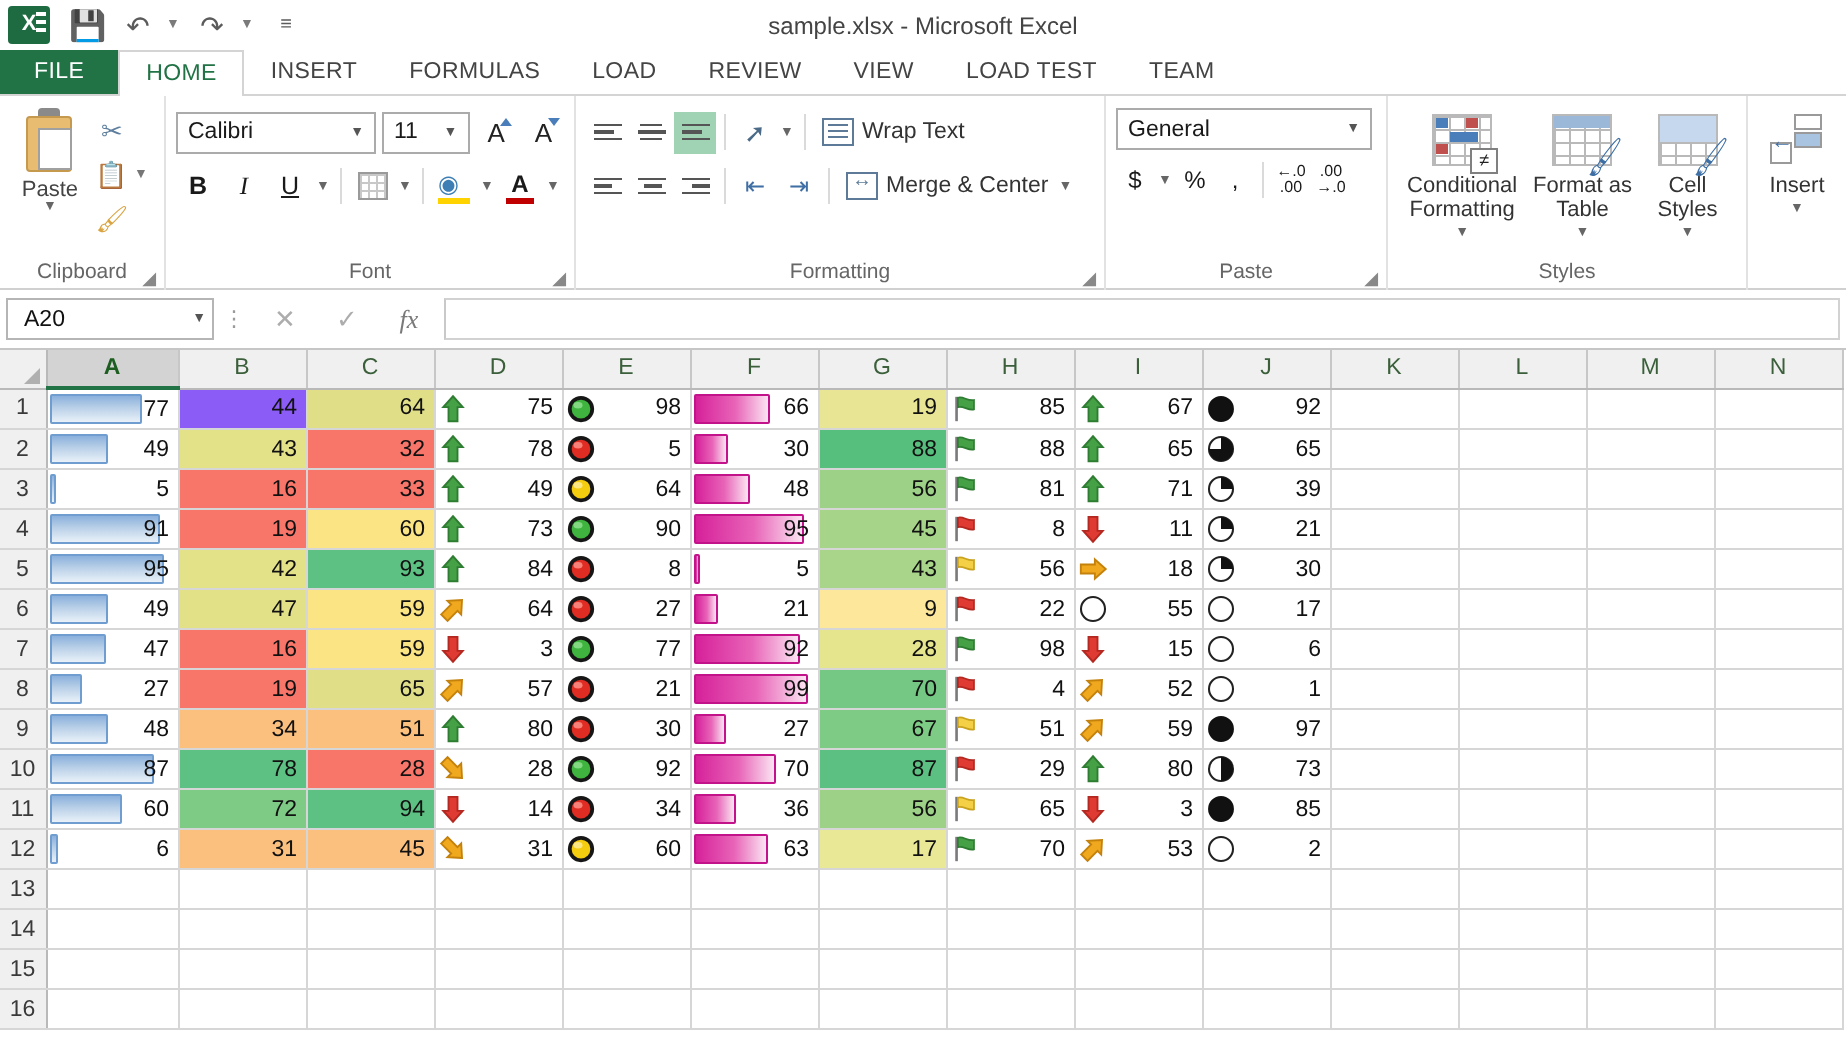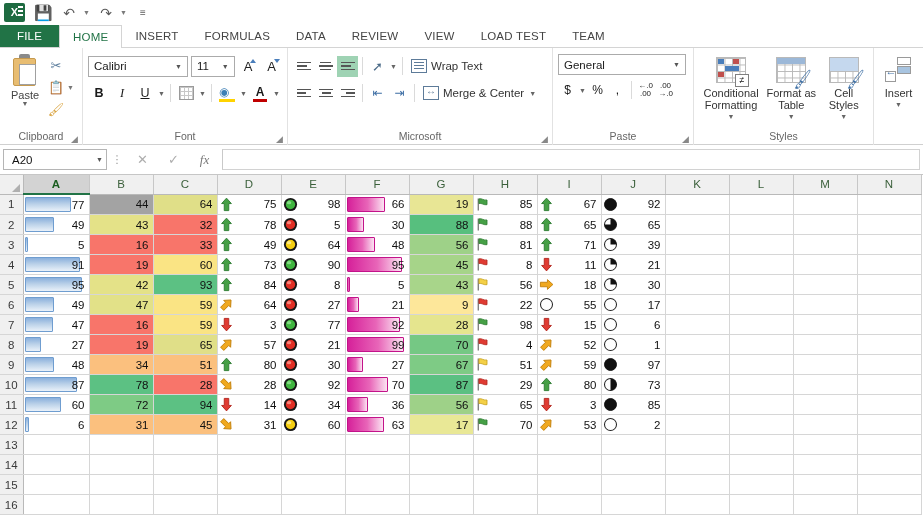--- a/index.html
+++ b/index.html
@@ -379,28 +379,29 @@
     <span class="xl-bars"></span>
   </div>
   <div class="qat">
     <div class="qat-btn qat-save">💾</div>
     <div class="qat-btn">↶</div>
     <div class="qat-drop">▼</div>
     <div class="qat-btn">↷</div>
     <div class="qat-drop">▼</div>
     <div class="qat-btn" style="font-size:10px;">≡</div>
   </div>
+  <div class="title-text">sample.xlsx - Microsoft Excel</div>
 </div>
 
 <div class="tabbar">
   <div class="tab file">FILE</div>
   <div class="tab active">HOME</div>
   <div class="tab">INSERT</div>
   <div class="tab">FORMULAS</div>
-  <div class="tab">DATA</div>
+  <div class="tab">LOAD</div>
   <div class="tab">REVIEW</div>
   <div class="tab">VIEW</div>
   <div class="tab">LOAD TEST</div>
   <div class="tab">TEAM</div>
 </div>
 
 <div class="ribbon">
 
   <div class="rgroup" style="width:83px;">
     <div class="rgroup-body">
@@ -537,21 +538,21 @@
         <div class="abtn" style="color:#3f6fa5;font-size:12px;">⇥</div>
         <div class="vsep"></div>
         <div class="merge-btn">
           <span class="mergeico"></span>
           <span>Merge &amp; Center</span>
           <span class="tcaret">▼</span>
         </div>
       </div>
     </div>
     <div class="rgroup-label">
-      <span>Microsoft</span>
+      <span>Formatting</span>
       <span class="dlg">◢</span>
     </div>
   </div>
 
   <div class="rgroup" style="width:141px;">
     <div class="rgroup-body" style="flex-direction:column;padding-top:6px;">
       <div class="combo" style="width:128px;">
         <span class="cv">General</span>
         <span class="carr">▼</span>
       </div>
@@ -670,21 +671,21 @@
     </thead>
     <tbody>
         <tr>
           <td class="rowhdr">1</td>
           <td class="cell" style="width: 66px;">
             <div class="cellinner">
               <span class="databar blue" style="width:46px;"></span>
               <span class="num">77</span>
             </div>
           </td>
-          <td class="cell" style="width: 64px; background: #a3a3a3;">
+          <td class="cell" style="width: 64px; background: #8b5cf6;">
             <div class="cellinner">
               <span class="num">44</span>
             </div>
           </td>
           <td class="cell" style="width: 64px; background: rgb(224, 223, 136);">
             <div class="cellinner">
               <span class="num">64</span>
             </div>
           </td>
           <td class="cell" style="width: 64px;">

